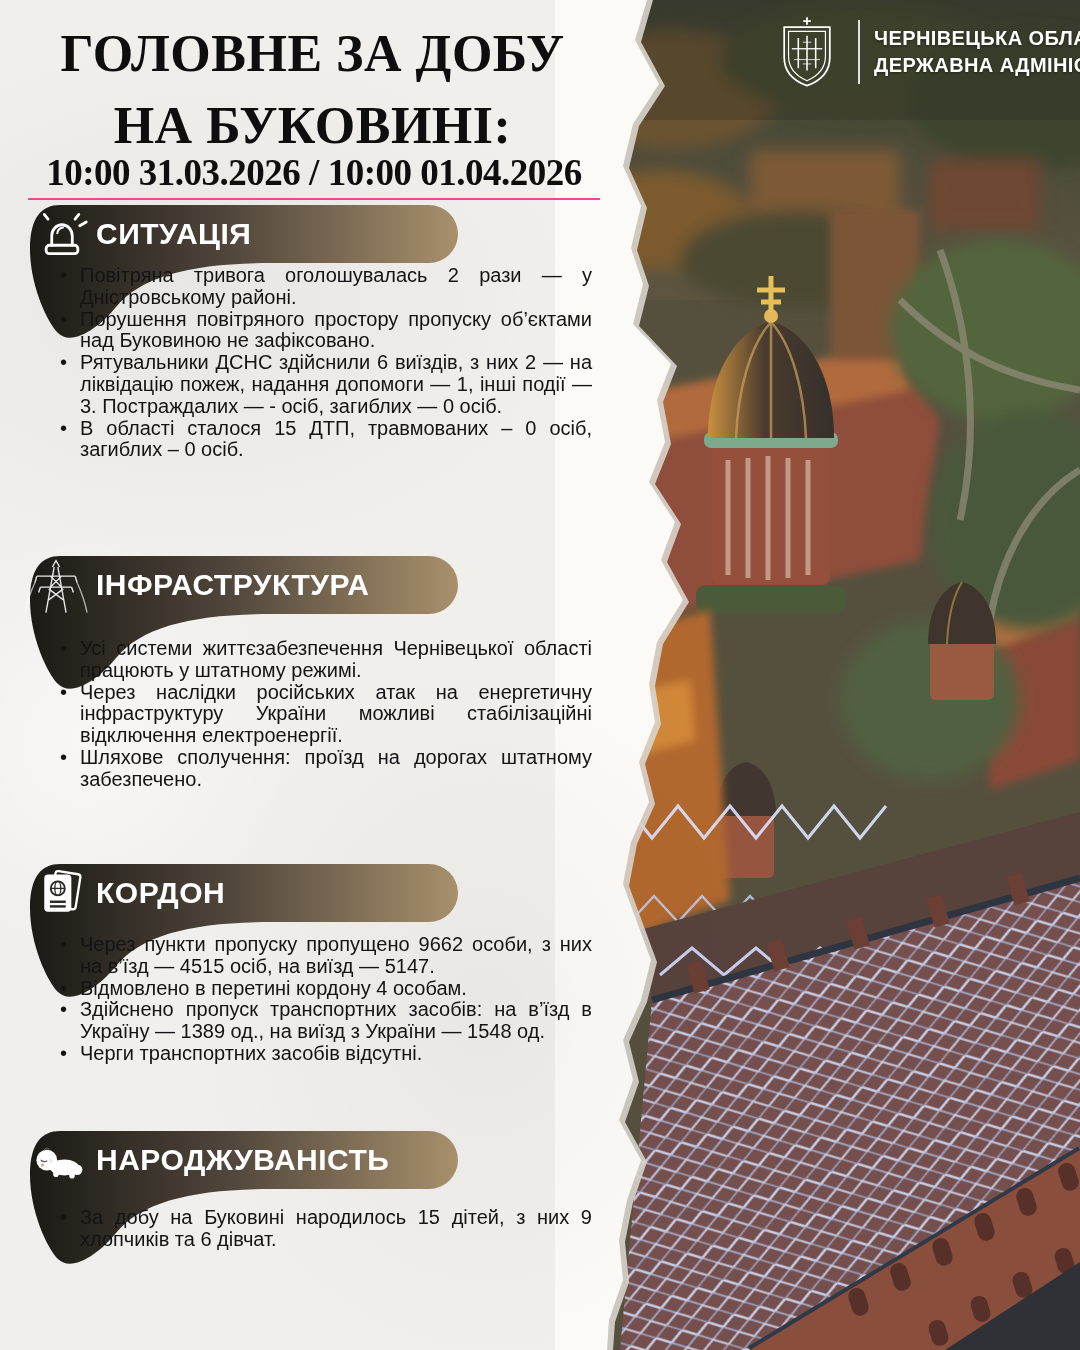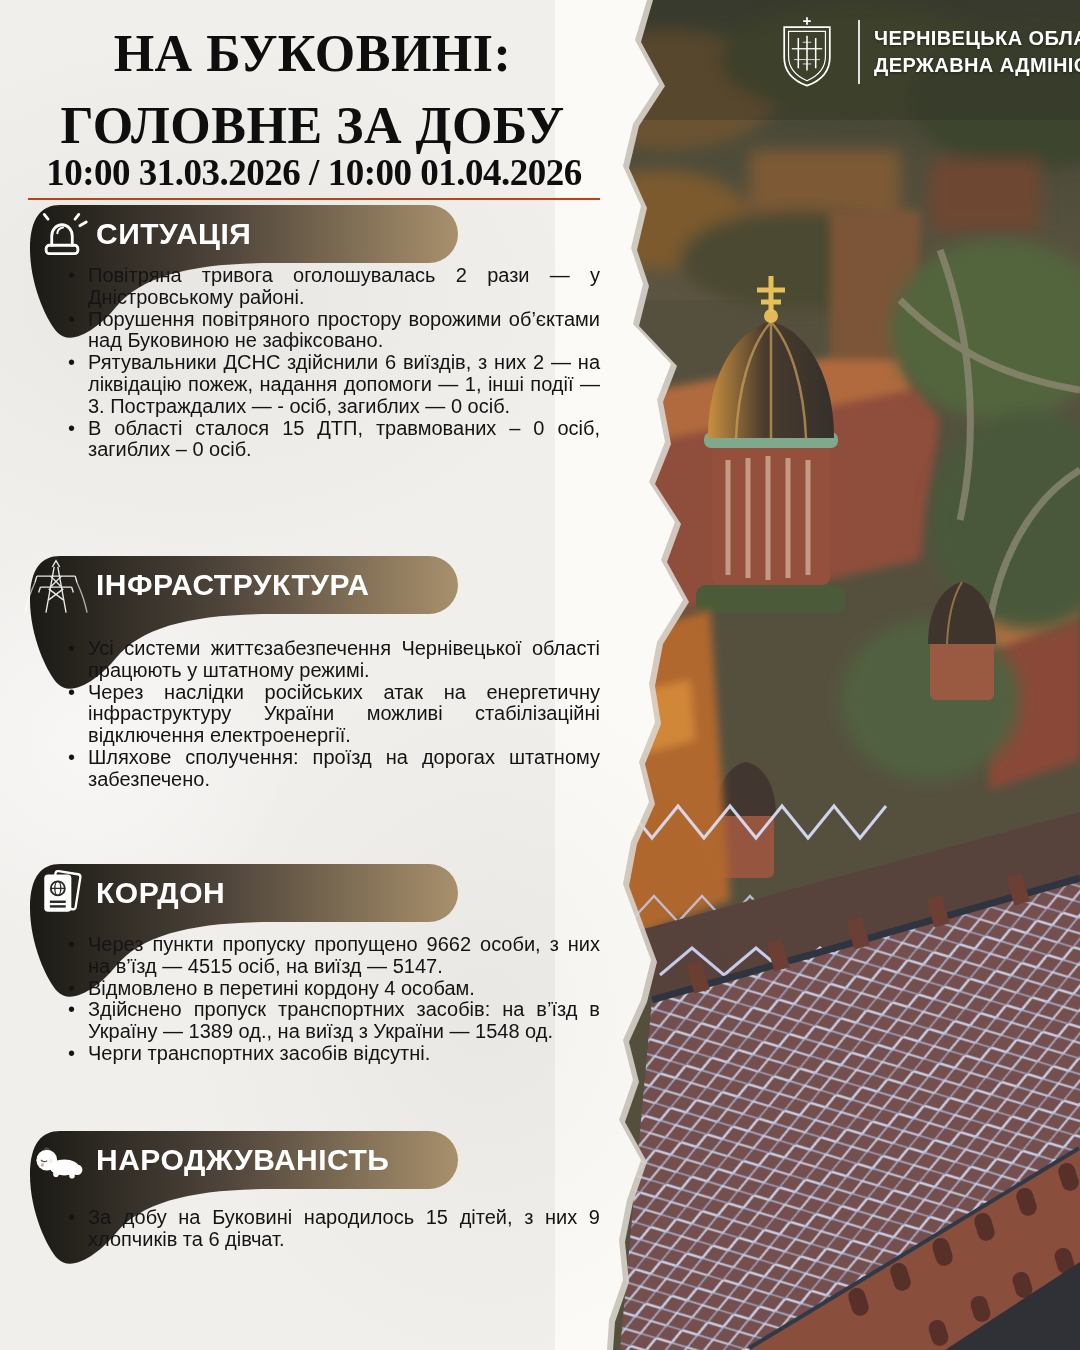--- a/index.html
+++ b/index.html
@@ -32,35 +32,35 @@
   
   .content{position:absolute;inset:0;z-index:4;color:#161616;}
   .page-title{
     position:absolute;top:18px;left:0;width:625px;text-align:center;
     font-family:"Liberation Serif",serif;font-weight:bold;font-size:52px;line-height:72px;
     color:#0e0e0e;letter-spacing:0.5px;
   }
   .report-period{
     position:absolute;top:152px;left:28px;width:572px;
     font-family:"Liberation Serif",serif;font-weight:bold;font-size:37px;line-height:42px;
-    color:#0e0e0e;border-bottom:2px solid #c2410c;padding-bottom:4px;text-align:center;
+    color:#0e0e0e;border-bottom:2px solid #ec4899;padding-bottom:4px;text-align:center;
     letter-spacing:-0.5px;white-space:nowrap;
   }
   .section{position:absolute;left:20px;width:600px;}
   .sec-security{top:205px;} .sec-infrastructure{top:556px;}
   .sec-border{top:864px;} .sec-births{top:1131px;}
   .banner{position:absolute;left:0;top:0;width:438px;height:142px;pointer-events:none;}
   .banner-title{
     position:absolute;left:76px;top:12px;color:#fff;font-weight:bold;font-size:30px;
     letter-spacing:0.5px;white-space:nowrap;
   }
   .banner-icon{position:absolute;left:14px;top:2px;width:56px;height:56px;}
   .sec-infrastructure .banner-icon{left:4px;top:0;width:64px;height:64px;}
   ul.items{
-    list-style:none;margin:0;padding:0;position:absolute;left:40px;width:540px;
+    list-style:none;margin:0;padding:0;position:absolute;left:32px;width:540px;
     font-size:20px;line-height:21.8px;text-align:justify;color:#141414;
   }
   .sec-security ul.items{top:60px;}
   .sec-infrastructure ul.items{top:82px;}
   .sec-border ul.items{top:70px;}
   .sec-births ul.items{top:76px;}
   ul.items li{position:relative;padding-left:28px;margin:0;}
   ul.items li::before{content:"•";position:absolute;left:8px;top:0;}
   .status-footer{
     position:absolute;left:64px;top:1300px;font-weight:bold;font-size:24px;
@@ -231,22 +231,22 @@
     <div class="divider"></div>
     <div class="logo-text">
       <div>ЧЕРНІВЕЦЬКА ОБЛАСНА</div>
       <div>ДЕРЖАВНА АДМІНІСТРАЦІЯ</div>
     </div>
   </div>
 
   <div class="content">
 
     <div class="page-title">
+      <div>ГОЛОВНЕ ЗА ДОБУ</div>
       <div>НА БУКОВИНІ:</div>
-      <div>ГОЛОВНЕ ЗА ДОБУ</div>
     </div>
     <div class="report-period">10:00 31.03.2026  / 10:00 01.04.2026</div>
 
     <div class="section sec-security">
       <svg class="banner" viewBox="0 0 438 142">
         <defs>
             <linearGradient id="bg1" x1="0" y1="0" x2="1" y2="0">
           <stop offset="0" stop-color="#1b1a15"></stop>
               <stop offset="0.45" stop-color="#4e443a"></stop>
               <stop offset="1" stop-color="#a8906c"></stop>
@@ -258,21 +258,21 @@
         <g stroke="#fff" stroke-width="3" fill="none" stroke-linecap="round">
           <path d="M19,41 V31 A11,12 0 0 1 41,31 V41"></path>
           <rect x="13" y="41" width="34" height="9" rx="3.5"></rect>
           <path d="M25,28 A7,7 0 0 1 31,22" stroke-width="2.2"></path>
           <path d="M44,13 L48,8 M49,20 L56,16 M15,13 L11,8"></path>
         </g>
       </svg>
       <span class="banner-title">СИТУАЦІЯ</span>
       <ul class="items">
         <li>Повітряна тривога оголошувалась 2 рази — у Дністровському районі.</li>
-        <li>Порушення повітряного простору ворожими об’єктами над Буковиною не зафіксовано.</li>
+        <li>Порушення повітряного простору пропуску об’єктами над Буковиною не зафіксовано.</li>
         <li>Рятувальники ДСНС здійснили 6 виїздів, з них 2 — на ліквідацію пожеж, надання допомоги — 1, інші події — 3. Постраждалих — - осіб, загиблих —  0 осіб.</li>
         <li>В області сталося 15 ДТП, травмованих – 0 осіб, загиблих – 0 осіб.</li>
       </ul>
     </div>
 
     <div class="section sec-infrastructure">
       <svg class="banner" viewBox="0 0 438 142">
         <path fill="url(#bg1)" d="M40,0 H409 A29,29 0 0 1 409,58 H252 C175,58 122,70 96,102 C80,122 52,142 38,128 C27,117 10,80 10,44 C10,12 22,0 40,0 Z"></path>
       </svg>
       <svg class="banner-icon" viewBox="0 0 70 70">

